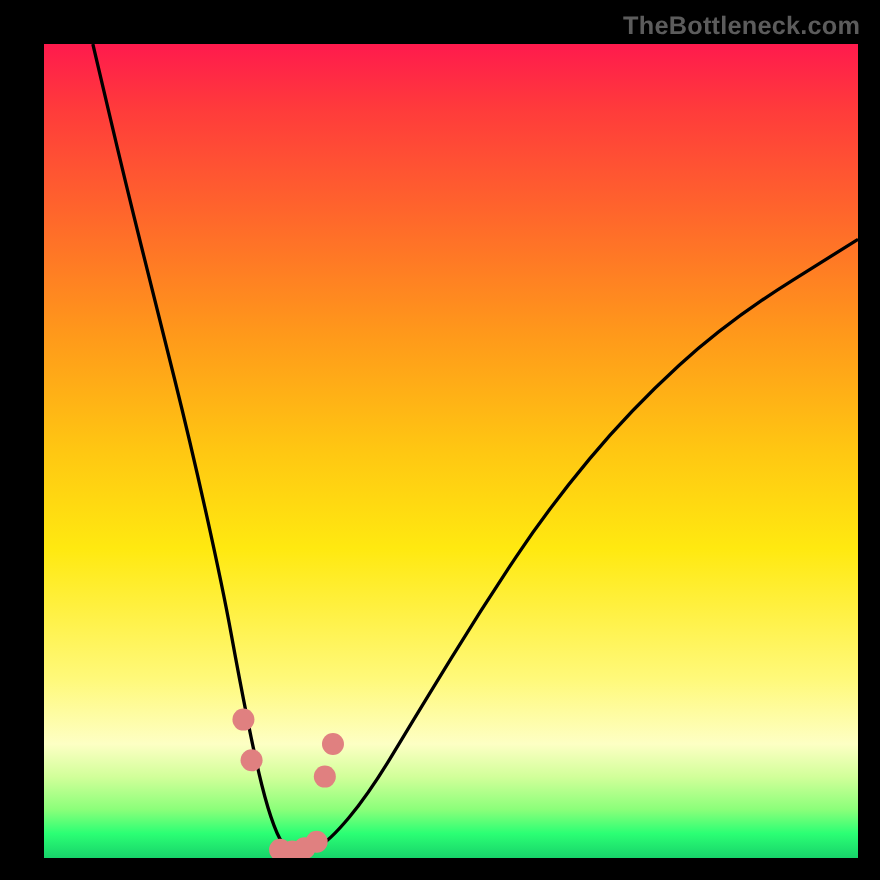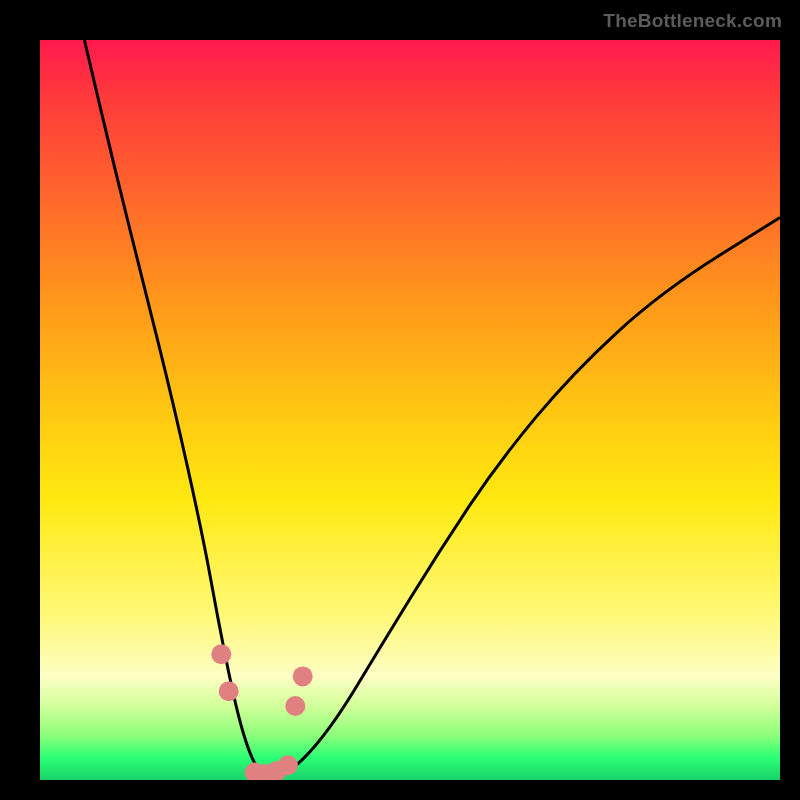--- a/index.html
+++ b/index.html
@@ -45,21 +45,21 @@
       #8cff7a 94%,
       #2bff74 97%,
       #17d36a 100%
     );
   }
   .watermark {
     position: absolute;
     top: 10px;
     right: 18px;
     font-family: Arial, Helvetica, sans-serif;
-    font-size: 19px;
+    font-size: 23px;
     font-weight: 600;
     color: #5c5c5c;
     letter-spacing: 0.2px;
   }
   svg.curve {
     position: absolute;
     left: 0;
     top: 0;
     width: 740px;
     height: 740px;

